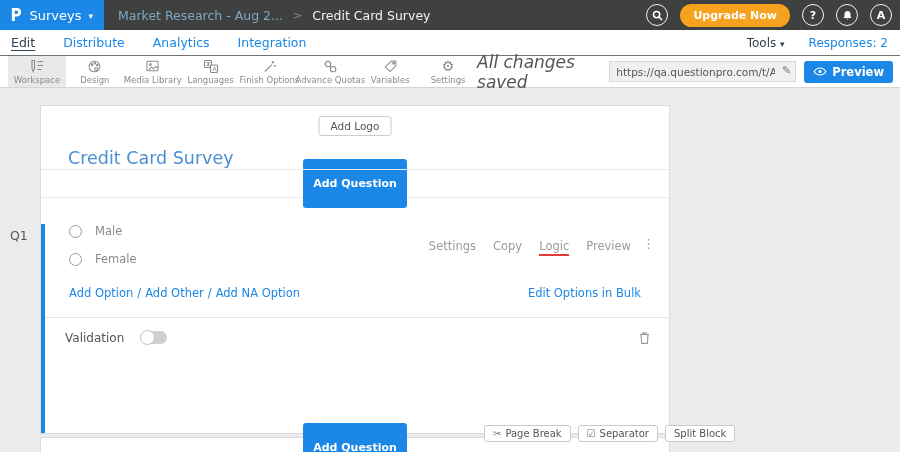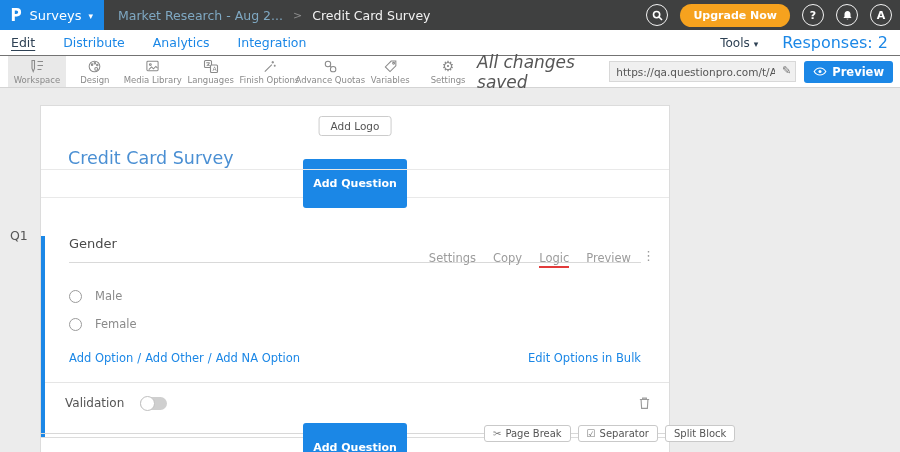--- a/index.html
+++ b/index.html
@@ -27,21 +27,21 @@
 
   
   .nav { position:absolute; left:0; top:30px; width:900px; height:26px; background:#fff;
     display:flex; align-items:center; border-bottom:1px solid #737373; font-size:12.5px; }
   .nav-item { margin-left:28px; color:#1b87e6; cursor:pointer; }
   .nav-item:first-child { margin-left:11px; }
   .nav-item.active { color:#2e4154; font-weight:500; text-decoration:underline; text-underline-offset:3px; }
   .nav-right { margin-left:auto; display:flex; align-items:center; gap:24px; padding-right:12px; }
   .tools { color:#2e4154; cursor:pointer; font-size:12px; }
   .tools .caret { font-size:9px; }
-  .responses { color:#1b87e6; font-size:16px; cursor:pointer; }
+  .responses { color:#1b87e6; font-size:12px; cursor:pointer; }
 
   
   .toolbar { position:absolute; left:0; top:56px; width:900px; height:32px; background:#fff;
     border-bottom:1px solid #d4d4d4; display:flex; align-items:stretch; }
   .tool { width:62px; display:flex; flex-direction:column; align-items:center; justify-content:center;
     gap:1px; cursor:pointer; color:#8a8a8a; }
   .tool:first-child { margin-left:8px; }
   .tool.active { background:#e9e9e9; }
   .tool .t-icon { height:15px; display:flex; align-items:center; justify-content:center; }
   .tool .t-label { font-size:8.5px; white-space:nowrap; }
@@ -83,21 +83,21 @@
   .q-options { margin:26px 0 0 24px; }
   .q-opt { display:flex; align-items:center; margin-bottom:14px; cursor:pointer; }
   .radio { width:13px; height:13px; border:1.5px solid #9b9b9b; border-radius:50%; background:#fff; }
   .q-opt .opt-label { margin-left:13px; font-size:11.5px; color:#8a8a8a; }
   .q-links { margin:20px 28px 0 24px; display:flex; justify-content:space-between;
     font-size:11.5px; color:#1b87e6; }
   .q-links a { color:#1b87e6; text-decoration:none; cursor:pointer; }
   .link-sep { margin:0 4px; }
   .q-footer { margin-top:17px; border-top:1px solid #e5e5e5; height:41px; display:flex;
     align-items:center; justify-content:space-between; padding:0 18px 0 20px; }
-  .validation-wrap { display:flex; align-items:center; gap:16px; }
+  .validation-wrap { display:flex; align-items:flex-start; gap:16px; }
   .validation-label { font-size:12px; color:#555; }
   .toggle { width:27px; height:13px; background:#cfcfcf; border-radius:7px; position:relative; cursor:pointer; }
   .toggle .knob { position:absolute; left:0; top:-1px; width:15px; height:15px; background:#fff;
     border:1px solid #c0c0c0; border-radius:50%; }
   .trash { cursor:pointer; display:flex; }
 
   .q1-label { position:absolute; left:10px; top:140px; font-size:12.5px; color:#555; }
 
   
   .bottom-strip { position:absolute; left:40px; top:349px; width:630px; height:15px;
@@ -262,21 +262,20 @@
 
     <div class="question">
       <div class="q-actions">
         <span>Settings</span>
         <span>Copy</span>
         <span class="logic">Logic</span>
         <span>Preview</span>
       </div>
       <span class="kebab">⋮</span>
 
-      <div class="q-text">Gender</div>
 
       <div class="q-options">
         <div class="q-opt">
           <span class="radio"></span>
           <span class="opt-label">Male</span>
         </div>
         <div class="q-opt">
           <span class="radio"></span>
           <span class="opt-label">Female</span>
         </div>

